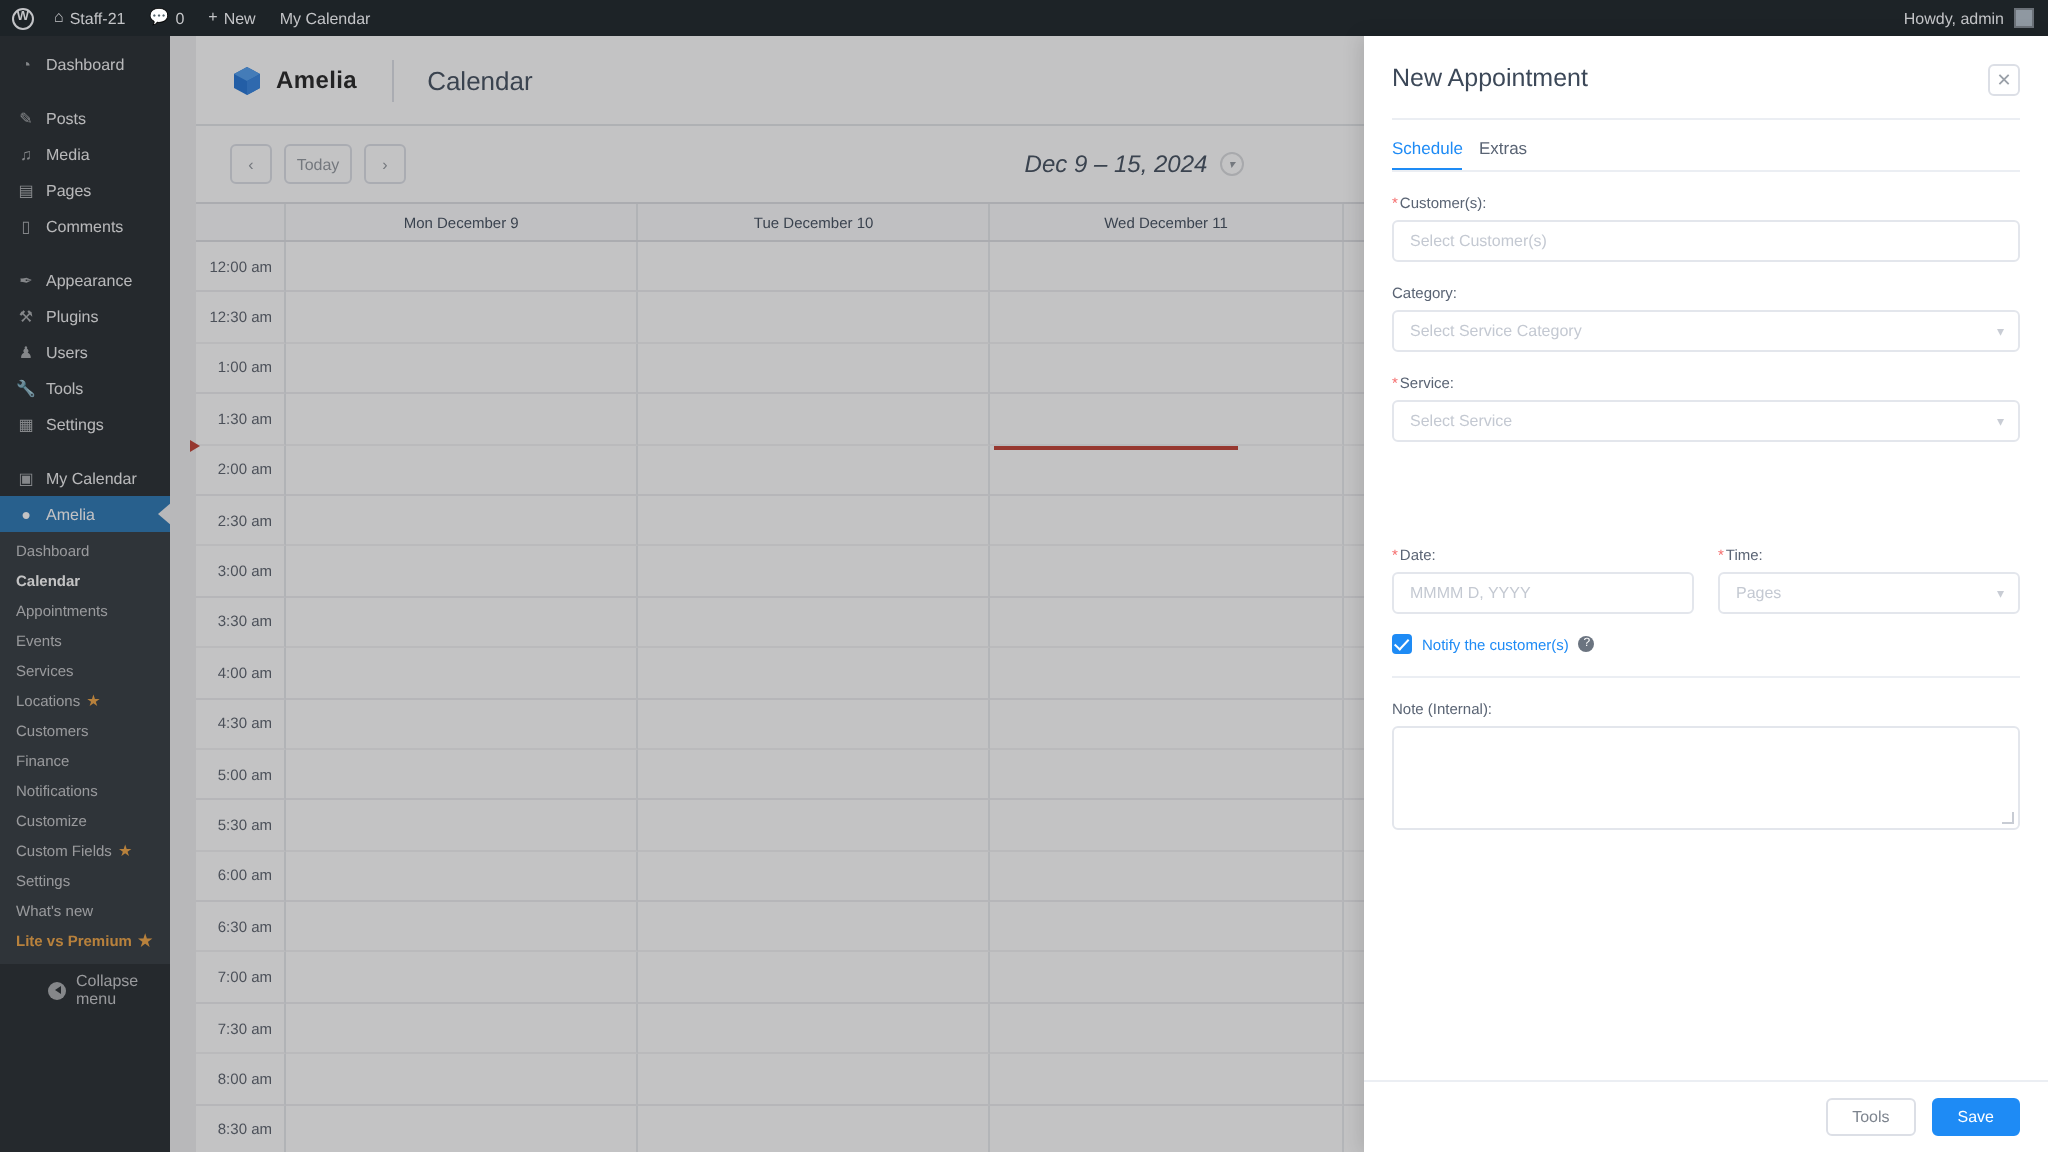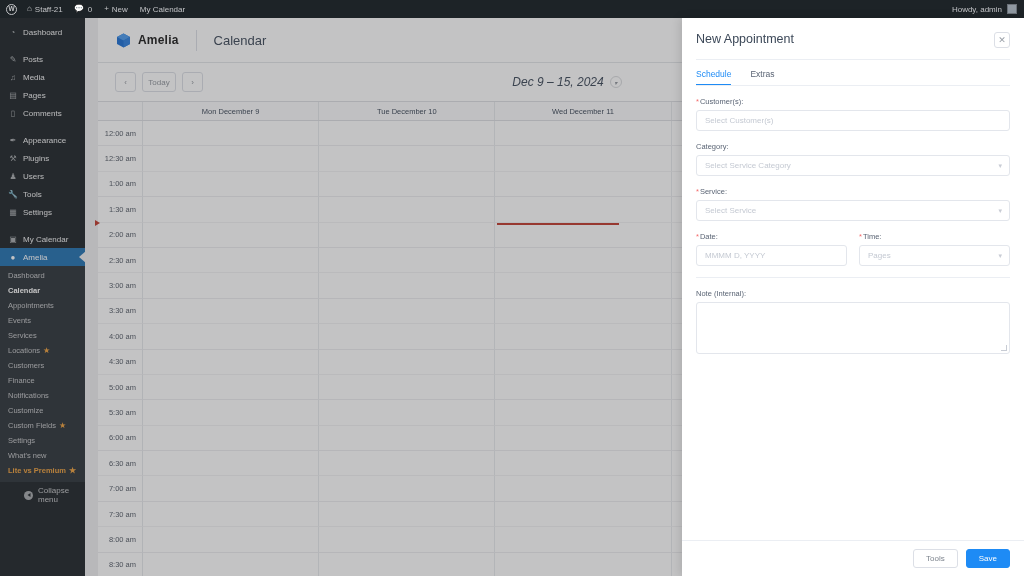--- a/index.html
+++ b/index.html
@@ -196,21 +196,21 @@
     display: flex; align-items: flex-start; justify-content: space-between;
   }
   .panel-title { font-size: 12.5px; color: #3c4858; font-weight: normal; }
   .panel-close {
     width: 16px; height: 16px; border: 1px solid #dcdfe6; border-radius: 3px;
     background: #fff; color: #9aa0a8; font-size: 9px;
     display: flex; align-items: center; justify-content: center;
   }
   .panel-sep { height: 1px; background: #ebeef3; margin: 11px 14px 0 14px; }
 
-  .tabs { display: flex; gap: 19px; padding: 0 14px; position: relative; }
+  .tabs { display: flex; gap: 8px; padding: 0 14px; position: relative; }
   .tab {
     font-size: 8.5px; color: #5a6474; padding: 9px 0 7px 0;
     position: relative;
   }
   .tab.active { color: #1e8bf5; }
   .tab.active::after {
     content: ""; position: absolute; left: 0; right: 0; bottom: 0;
     height: 2px; background: #1e8bf5;
   }
   .tabs-underline {
@@ -227,21 +227,21 @@
     background: #fff; padding: 0 8px;
     display: flex; align-items: center;
     font-size: 8px; color: #c4c9d2;
     position: relative;
   }
   .inp .chev {
     position: absolute; right: 7px; top: 50%; transform: translateY(-50%);
     font-size: 7px; color: #c8ccd4;
   }
   .row2 { display: flex; gap: 12px; }
-  .row2 > .fld { flex: 1 1 0; margin-bottom: 0; }
+  .row2 > .fld { flex: 1 1 0; margin-bottom: 0; margin-top: 41px; }
 
   .notify-row {
     display: flex; align-items: center; gap: 5px;
     margin: 10px 0 0 0;
   }
   .cbox {
     width: 10px; height: 10px; border-radius: 2px; background: #1e8bf5;
     position: relative; flex: 0 0 10px;
   }
   .cbox::after {
@@ -663,20 +663,25 @@
           <label class="fld-label">
             <span class="req">*</span><span>Time:</span>
           </label>
           <div class="inp">
             <span>Pages</span>
             <span class="chev">▾</span>
           </div>
         </div>
       </div>
 
+      <div class="notify-row">
+        <span class="cbox"></span>
+        <span class="notify-label">Notify the customer(s)</span>
+        <span class="help-dot">?</span>
+      </div>
 
       <div class="hr-soft"></div>
 
       <div class="fld">
         <label class="fld-label">
           <span>Note (Internal):</span>
         </label>
         <div class="ta"></div>
       </div>
 

